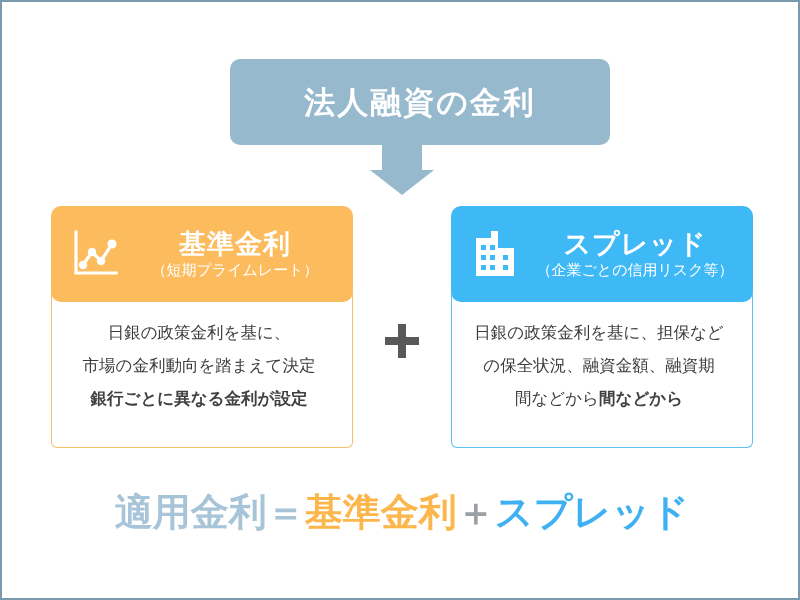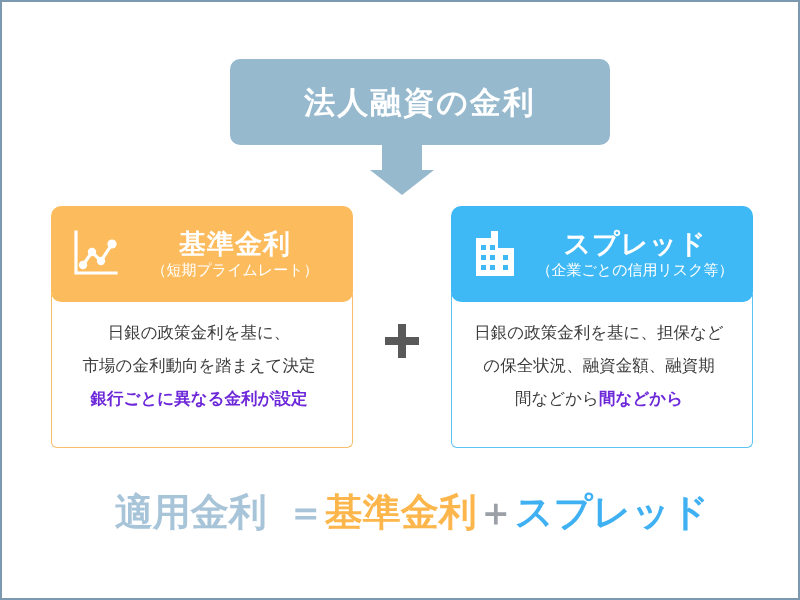--- a/index.html
+++ b/index.html
@@ -133,21 +133,21 @@
   .body-line {
     font-size: 16.5px;
     color: #3c3c3c;
     line-height: 2.0;
     white-space: nowrap;
     font-weight: normal;
   }
   .body-line.bold,
   .body-line .bold {
     font-weight: bold;
-    color: #6d28d9;
+    color: #404040;
   }
 
   
   .plus-between {
     position: absolute;
     left: 383px;
     top: 322px;
     width: 34px;
     height: 34px;
   }
@@ -169,21 +169,21 @@
     position: absolute;
     left: 0;
     top: 488px;
     width: 800px;
     text-align: center;
     font-size: 38px;
     font-weight: bold;
     line-height: 1.2;
     white-space: nowrap;
   }
-  .f-base   { color: #a8c4d8; margin-left: 20px; }
+  .f-base   { color: #a8c4d8; }
   .f-orange { color: #fcb64b; }
   .f-plus   { color: #9aa0a6; }
   .f-blue   { color: #3fb1f3; }
 </style>
 </head>
 <body>
 
 <div id="stage">
 
   <div class="header-banner">

